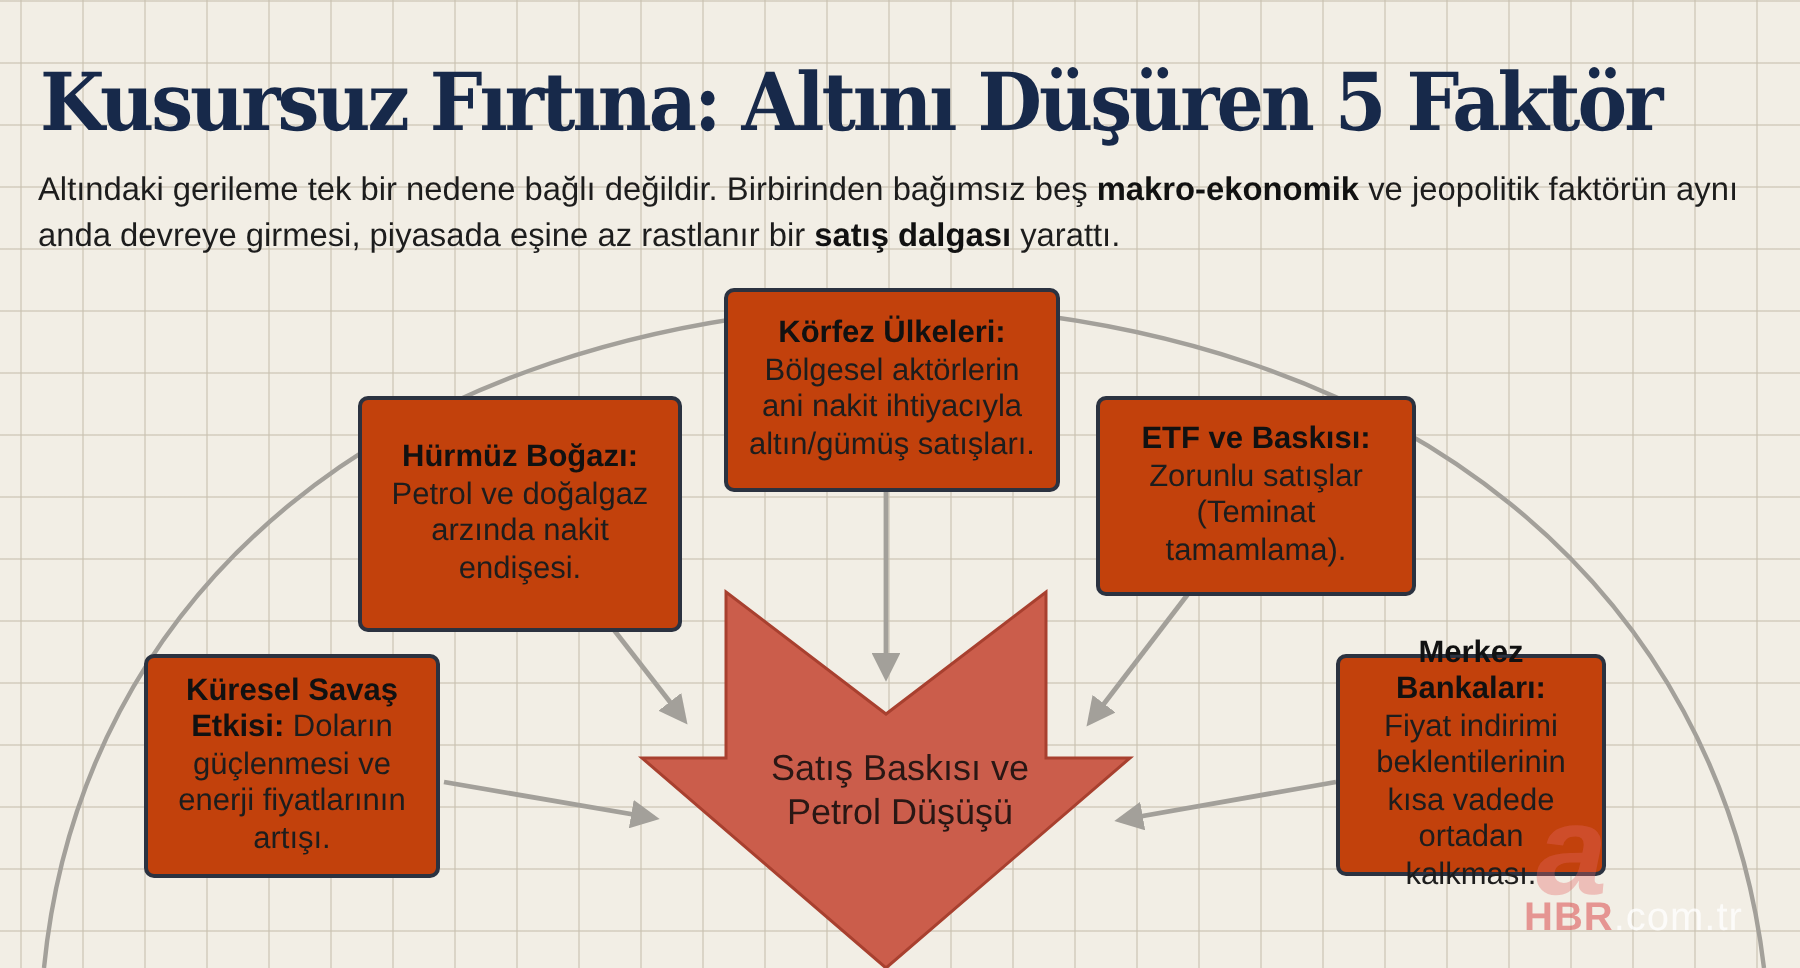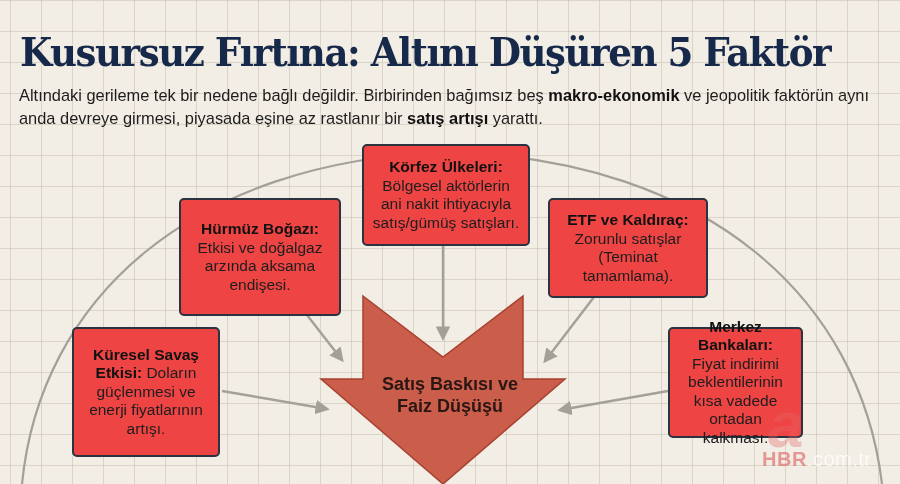--- a/index.html
+++ b/index.html
@@ -19,46 +19,46 @@
     font-weight:bold; font-size:40px; letter-spacing:-1.6px;
     color:#17294a; white-space:nowrap; transform:scaleX(0.93); transform-origin:left center;
   }
   .subtitle {
     position:absolute; left:19px; top:84px; width:870px; margin:0;
     font-size:16.4px; line-height:23px; color:#1d1d1d;
   }
   .subtitle b { font-weight:bold; color:#111; }
   svg.diagram { position:absolute; left:0; top:0; }
   .box {
-    position:absolute; background:#ef4444; border:2px solid #2b3240;
+    position:absolute; background:#c2410c; border:2px solid #2b3240;
     border-radius:5px; box-sizing:border-box;
     text-align:center; font-size:15.5px; line-height:18.5px; color:#1d1d1d;
     display:flex; flex-direction:column; justify-content:center; padding:4px 8px;
   }
   .box b { font-weight:bold; color:#111; }
   .center-label {
     position:absolute; left:355px; top:373px; width:190px; text-align:center;
-    font-weight:bold; font-size:18px; line-height:22px; color:#2a1714;
+    font-weight:normal; font-size:18px; line-height:22px; color:#2a1714;
   }
   .watermark {
     position:absolute; left:762px; top:448px; font-weight:bold; font-size:20px;
     color:rgba(220,90,90,0.55); letter-spacing:0.5px;
   }
   .watermark span { color:rgba(255,255,255,0.75); font-weight:normal;margin-top:24px; }
   .wm-a {
     position:absolute; left:768px; top:388px; font-weight:bold; font-size:64px;
     font-style:italic; color:rgba(230,100,100,0.35);
   }
 </style>
 </head>
 <body>
 
 <h1 class="title">Kusursuz Fırtına: Altını Düşüren 5 Faktör</h1>
 
-<p class="subtitle"><span>Altındaki gerileme tek bir nedene bağlı değildir. Birbirinden bağımsız beş </span><b>makro-ekonomik</b><span> ve jeopolitik faktörün aynı anda devreye girmesi, piyasada eşine az rastlanır bir </span><b>satış artışı</b><span> yarattı.</span></p>
+<p class="subtitle"><span>Altındaki gerileme tek bir nedene bağlı değildir. Birbirinden bağımsız beş </span><b>makro-ekonomik</b><span> ve jeopolitik faktörün aynı anda devreye girmesi, piyasada eşine az rastlanır bir </span><b>satış dalgası</b><span> yarattı.</span></p>
 
 <svg class="diagram" width="900" height="484" viewBox="0 0 900 484">
   <defs>
     <marker id="ah" viewBox="0 0 10 10" refX="8" refY="5" markerWidth="6" markerHeight="6" orient="auto-start-reverse">
       <path d="M0,0 L10,5 L0,10 z" fill="#a3a09a"></path>
     </marker>
   </defs>
 
   <path d="M22,484 C40,300 190,160 450,152 C710,160 860,300 882,484" fill="none" stroke="#a3a09a" stroke-width="2.2"></path>
 
@@ -66,39 +66,39 @@
   <line x1="293" y1="297" x2="342" y2="360" stroke="#a3a09a" stroke-width="2.4" marker-end="url(#ah)"></line>
   <line x1="594" y1="297" x2="545" y2="361" stroke="#a3a09a" stroke-width="2.4" marker-end="url(#ah)"></line>
   <line x1="222" y1="391" x2="327" y2="409" stroke="#a3a09a" stroke-width="2.4" marker-end="url(#ah)"></line>
   <line x1="668" y1="391" x2="560" y2="410" stroke="#a3a09a" stroke-width="2.4" marker-end="url(#ah)"></line>
 
   <path d="M363,296 L443,357 L523,296 L523,379 L565,379 L443,484 L321,379 L363,379 Z" fill="#cb5d4b" stroke="#a8402f" stroke-width="1.5" stroke-linejoin="miter"></path>
 </svg>
 
 <div class="center-label">
   <div>Satış Baskısı ve</div>
-  <div>Faiz Düşüşü</div>
+  <div>Petrol Düşüşü</div>
 </div>
 
 <div class="box" style="left:362px;top:144px;width:168px;height:102px;">
   <b>Körfez Ülkeleri:</b>
-  <span>Bölgesel aktörlerin ani nakit ihtiyacıyla satış/gümüş satışları.</span>
+  <span>Bölgesel aktörlerin ani nakit ihtiyacıyla altın/gümüş satışları.</span>
 </div>
 
 <div class="box" style="left:179px;top:198px;width:162px;height:118px;padding:4px 14px;">
   <b>Hürmüz Boğazı:</b>
-  <span>Etkisi ve doğalgaz arzında aksama endişesi.</span>
+  <span>Petrol ve doğalgaz arzında nakit endişesi.</span>
 </div>
 
 <div class="box" style="left:548px;top:198px;width:160px;height:100px;padding:4px 14px;">
-  <b>ETF ve Kaldıraç:</b>
+  <b>ETF ve Baskısı:</b>
   <span>Zorunlu satışlar (Teminat tamamlama).</span>
 </div>
 
-<div class="box" style="left:72px;top:327px;width:148px;height:130px;padding:4px 10px;">
+<div class="box" style="left:72px;top:327px;width:148px;height:112px;padding:4px 10px;">
   <span><b>Küresel Savaş Etkisi:</b> <span>Doların güçlenmesi ve enerji fiyatlarının artışı.</span></span>
 </div>
 
 <div class="box" style="left:668px;top:327px;width:135px;height:111px;padding:4px 6px;">
   <b>Merkez Bankaları:</b>
   <span>Fiyat indirimi beklentilerinin kısa vadede ortadan kalkması.</span>
 </div>
 
 <div class="wm-a">a</div>
 <div class="watermark"><span style="color:rgba(220,90,90,0.6);font-weight:bold;">HBR</span><span>.com.tr</span></div>

